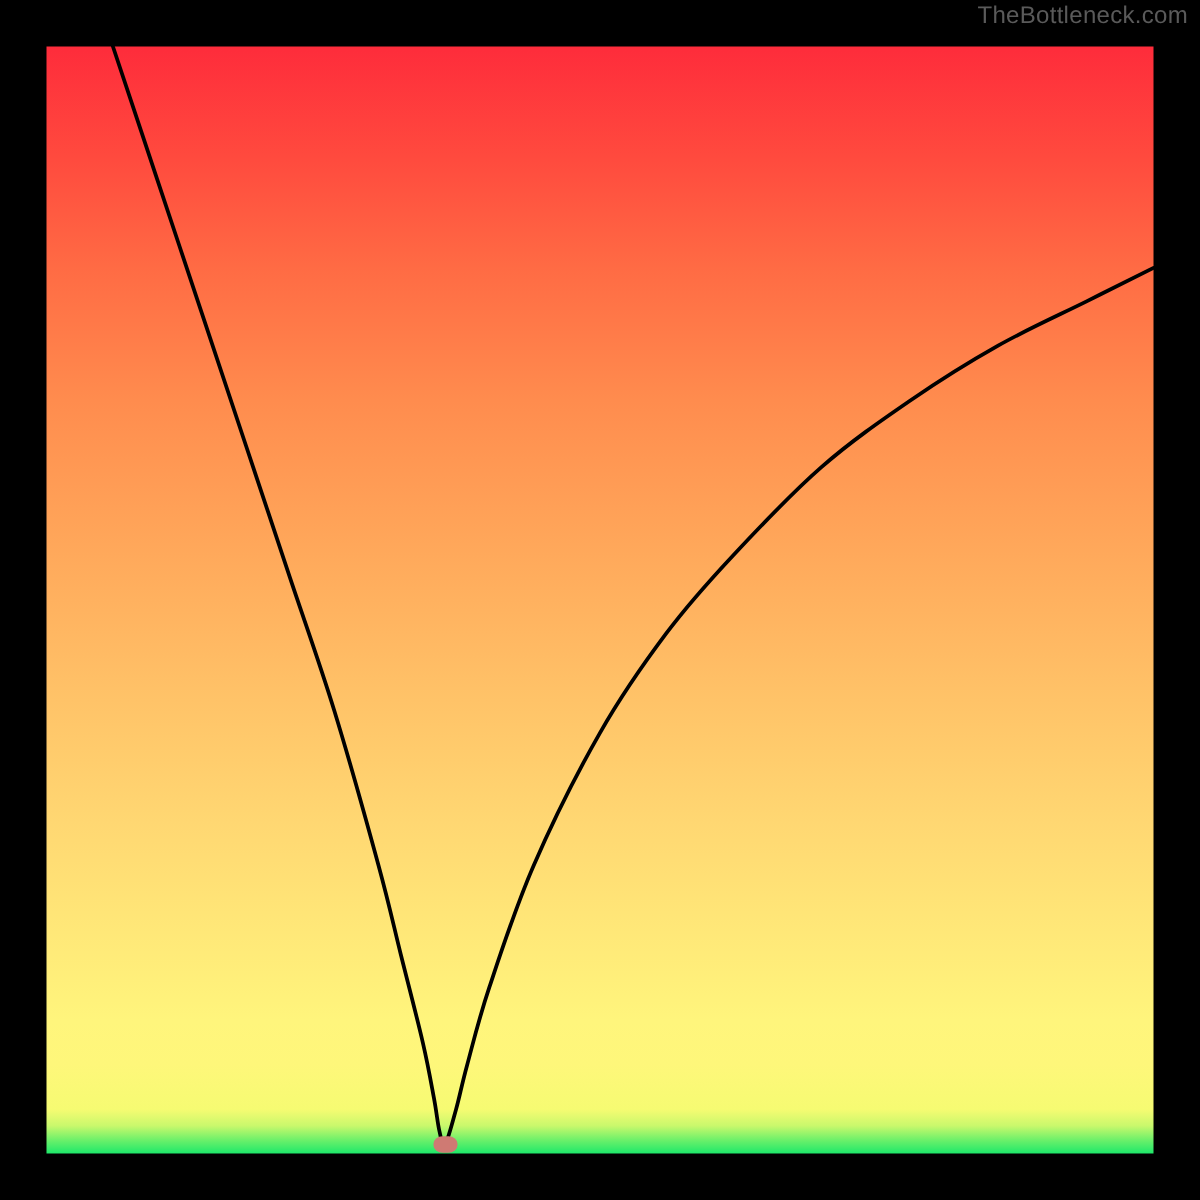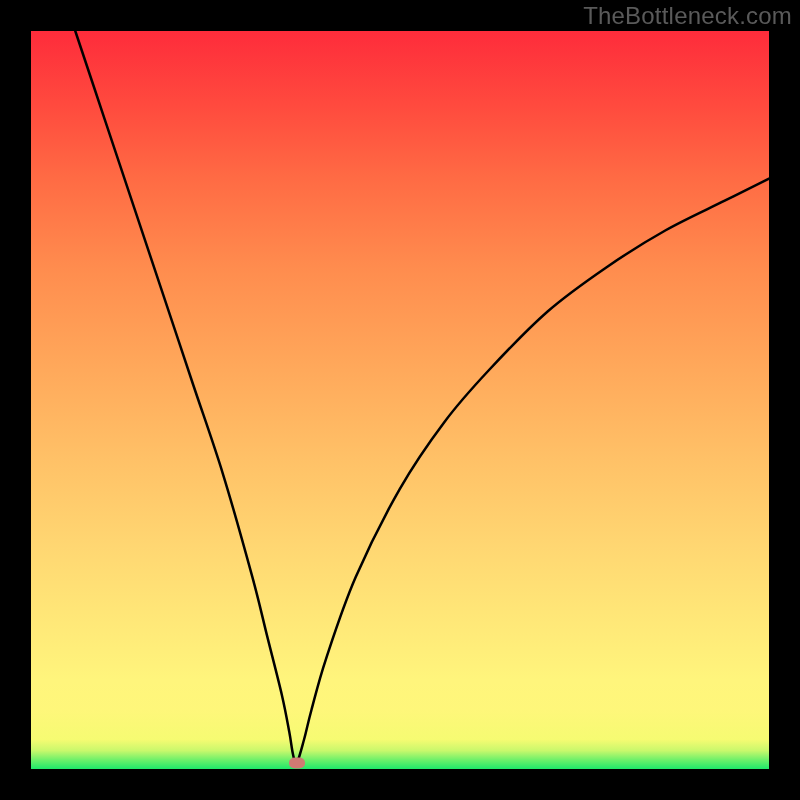--- a/index.html
+++ b/index.html
@@ -15,21 +15,21 @@
     position: relative;
     width: 800px;
     height: 800px;
     background: #000;
   }
   .watermark {
     position: absolute;
     top: 2px;
     right: 8px;
     color: #5a5a5a;
-    font-size: 24px;
+    font-size: 16px;
     font-weight: 400;
     letter-spacing: 0.2px;
     z-index: 10;
     margin-left: 32px;
   }
   .plot {
     position: absolute;
     left: 31px;
     top: 31px;
     width: 738px;

